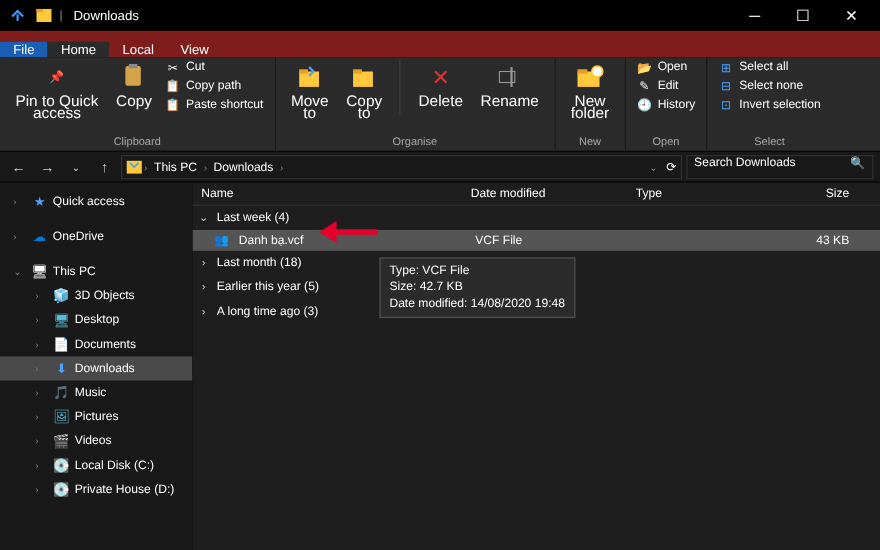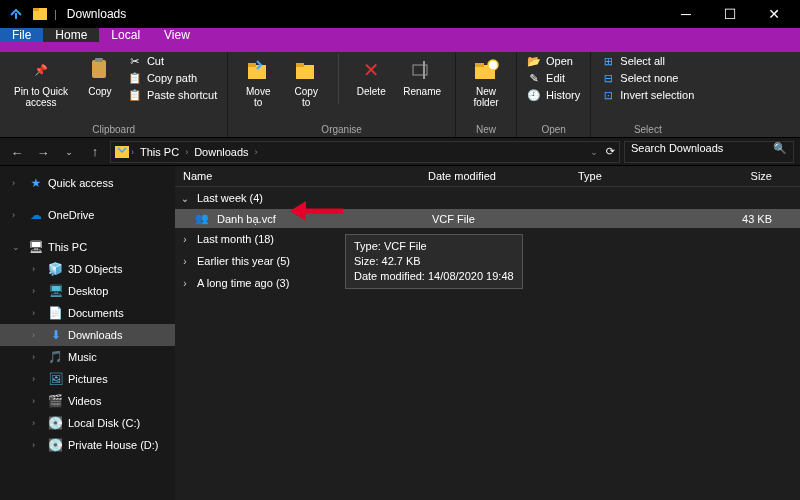--- a/index.html
+++ b/index.html
@@ -2,30 +2,30 @@
 <html><head>
 <meta charset="utf-8">
 <style>
 *{margin:0;padding:0;box-sizing:border-box;font-family:"Segoe UI",sans-serif;font-size:11px;color:#fff}
 body{background:#000;width:800px;height:500px;overflow:hidden;position:relative}
 .titlebar{height:28px;background:#000;display:flex;align-items:center;padding:0 4px}
 .titlebar .ticon{width:16px;height:16px;margin:0 4px;display:flex;align-items:center;justify-content:center}
 .titlebar .title{margin-left:8px;font-size:12px}
 .titlebar .spacer{flex:1}
 .winbtn{width:44px;height:28px;display:flex;align-items:center;justify-content:center;font-size:14px}
-.tabs{height:24px;background:#a21caf;display:flex;align-items:flex-start}
+.tabs{height:24px;background:#7f1d1d;display:flex;align-items:flex-end}
 .tab{padding:0 12px;display:flex;align-items:center;font-size:12px}
 .tab.file{background:#1a5fb4;color:#fff}
 .tab.active{background:#2b2b2b}
 .ribbon{height:86px;background:#2b2b2b;display:flex;border-bottom:1px solid #000}
 .rgroup{display:flex;flex-direction:column;padding:2px 10px 0;border-right:1px solid #1a1a1a;align-items:center;justify-content:space-between;height:100%}
 .rgroup .items{display:flex;gap:8px;align-items:flex-start}
 .rbtn{display:flex;flex-direction:column;align-items:center;gap:2px;padding:2px 4px;min-width:40px}
 .rbtn .ricon{width:28px;height:28px;display:flex;align-items:center;justify-content:center}
-.rbtn .lbl{font-size:10px;text-align:center;line-height:11px}
+.rbtn .lbl{font-size:14px;text-align:center;line-height:11px}
 .vlist{display:flex;flex-direction:column;gap:3px}
 .vitem{display:flex;align-items:center;gap:5px;font-size:10px}
 .vicon{width:14px;height:14px;display:flex;align-items:center;justify-content:center}
 .glabel{font-size:10px;color:#aaa;padding-bottom:2px}
 .addr{height:28px;background:#191919;display:flex;align-items:center;padding:0 6px;gap:4px;border-bottom:1px solid #000}
 .navbtn{width:22px;height:22px;display:flex;align-items:center;justify-content:center;font-size:13px;color:#ccc}
 .addrbar{flex:1;height:22px;background:#191919;border:1px solid #333;display:flex;align-items:center;padding:0 4px;gap:2px}
 .crumb{padding:0 4px;font-size:11px}
 .chev{color:#888;font-size:9px}
 .search{width:170px;height:22px;background:#191919;border:1px solid #333;display:flex;align-items:flex-start;padding:0 6px;color:#888;gap:6px}

